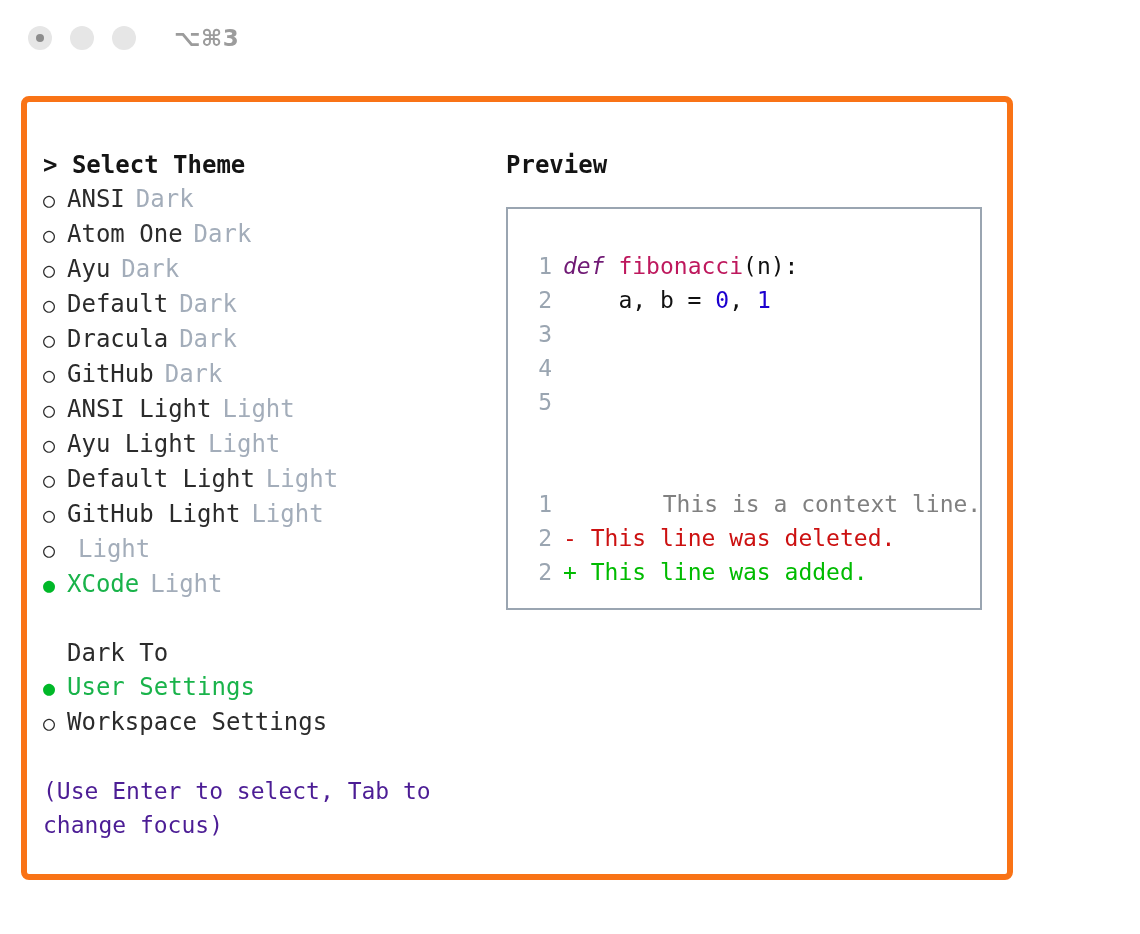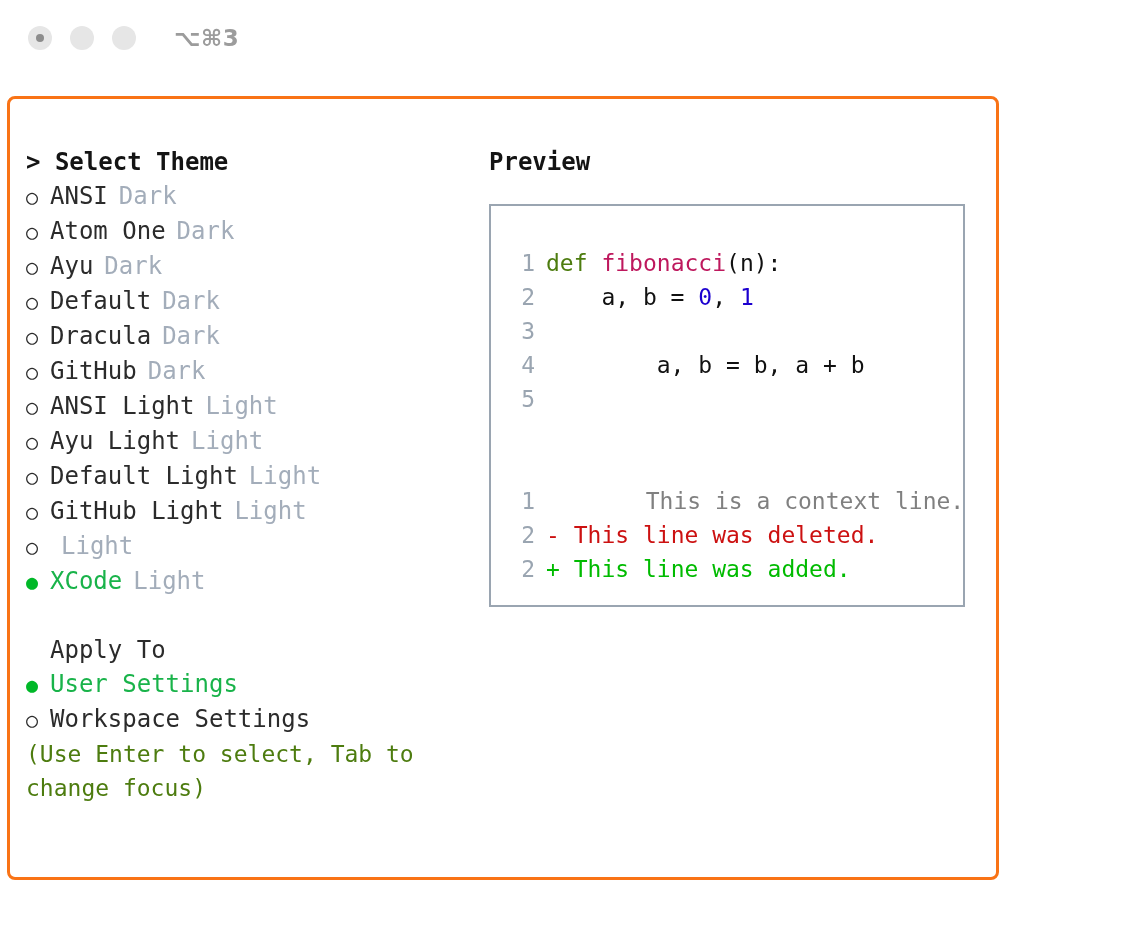--- a/index.html
+++ b/index.html
@@ -56,25 +56,25 @@
     margin-left: 38px;
     font-size: 23px;
     color: #9c9c9c;
     letter-spacing: 0.5px;
     font-family: "DejaVu Sans", "Liberation Sans", sans-serif;
     font-weight: 600;
   }
   
   .panel {
     position: absolute;
-    left: 7px;
+    left: 21px;
     top: 96px;
     width: 992px;
     height: 784px;
-    border: 3px solid #f97316;
+    border: 6px solid #f97316;
     border-radius: 8px;
     box-sizing: border-box;
     background: #ffffff;
   }
   .panel-inner {
     position: relative;
     width: 100%;
     height: 100%;
   }
   
@@ -123,22 +123,23 @@
     margin-top: 34px;
   }
   .subsection-title {
     font-size: 24px;
     color: #2b2b2b;
     line-height: 34px;
     padding-left: 24px;
     white-space: pre;
   }
   .hint {
+    margin-top: 34px;
     font-size: 23px;
-    color: #4d7c0f;
+    color: #4c1d95;
     line-height: 34px;
     width: 412px;
     white-space: pre-wrap;
   }
   
   .right-col {
     position: absolute;
     left: 479px;
     top: 46px;
     width: 490px;
@@ -167,21 +168,21 @@
     padding-left: 18px;
   }
   .lineno {
     width: 26px;
     flex: none;
     text-align: right;
     color: #9aa5b1;
     margin-right: 11px;
   }
   .code-body { white-space: pre; }
-  .kw  { color: #4d7c0f; }
+  .kw  { color: #701a75; font-style: italic; }
   .fn  { color: #be185d; }
   .num { color: #1c00cf; }
   .pl  { color: #111111; }
   .blank-line { height: 34px; }
   .diff-ctx { color: #808080; margin-left: 36px; }
   .diff-del { color: #cc1111; }
   .diff-add { color: #00bb00; }
 </style>
 </head>
 <body>
@@ -275,21 +276,21 @@
 
           <div class="opt-row selected">
             <span class="marker selected">●</span>
             <span class="opt-name">XCode</span>
             <span class="opt-variant">Light</span>
           </div>
 
         </div>
 
         <div class="subsection">
-          <div class="subsection-title">Apply To</div>
+          <div class="subsection-title">Dark To</div>
 
           <div class="opt-row selected">
             <span class="marker selected">●</span>
             <span class="opt-name">User Settings</span>
           </div>
 
           <div class="opt-row">
             <span class="marker">○</span>
             <span class="opt-name">Workspace Settings</span>
           </div>
@@ -316,21 +317,20 @@
               <span class="lineno">2</span>
               <span class="code-body"><span class="pl">    a, b = </span><span class="num">0</span><span class="pl">, </span><span class="num">1</span></span>
             </div>
 
             <div class="code-line">
               <span class="lineno">3</span>
             </div>
 
             <div class="code-line">
               <span class="lineno">4</span>
-              <span class="code-body"><span class="pl">        a, b = b, a + b</span></span>
             </div>
 
             <div class="code-line">
               <span class="lineno">5</span>
             </div>
 
           </div>
 
           <div class="blank-line"></div>
           <div class="blank-line"></div>

